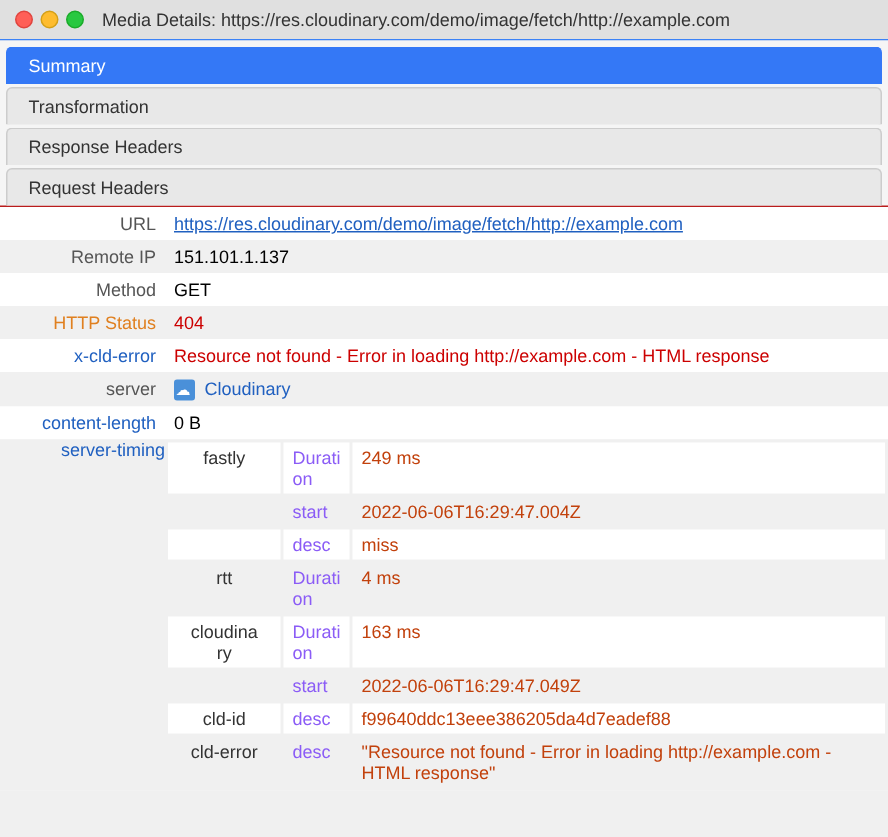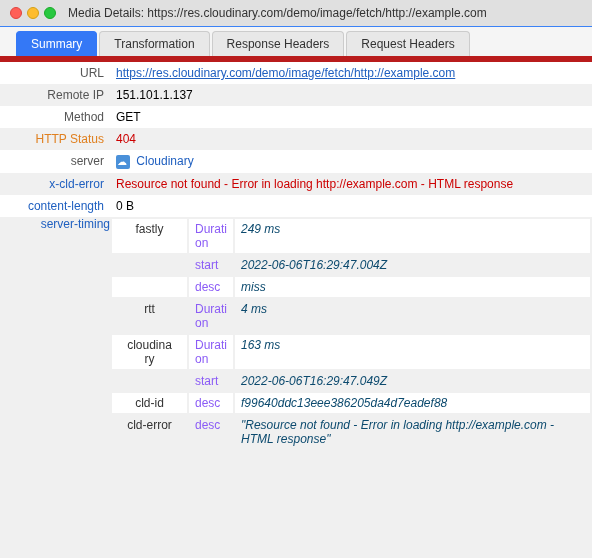--- a/index.html
+++ b/index.html
@@ -34,23 +34,24 @@
     .dot-green { background: #28c840; border: 1px solid #1aab29; }
     .title-text {
       font-size: 12px;
       color: #333;
       font-weight: 500;
     }
 
     .tabs {
       display: flex;
       background: #f5f5f5;
-      border-bottom: 6px solid #b91c1c;
-      padding: 4px 16px 0;
+      border-bottom: 1px solid #b91c1c;
+      padding: 4px 4px 0;
       gap: 2px;
+      flex-direction: column;
     }
     .tab {
       padding: 5px 14px;
       border: 1px solid #ccc;
       border-bottom: none;
       border-radius: 4px 4px 0 0;
       cursor: pointer;
       font-size: 12px;
       background: #e8e8e8;
       color: #333;
@@ -135,22 +136,21 @@
       color: #333;
       text-align: center;
     }
     .st-key {
       width: 37px;
       color: #8b5cf6;
       text-align: left;
       padding-right: 4px !important;
     }
     .st-val {
-      color: #0c4a6e;
-      font-style: italic;
+      color: #c2410c;
     }
     .st-group-bg-a { background: #e8e8e8 !important; }
     .st-group-bg-b { background: #f4f4f4 !important; }
   </style>
 </head>
 <body>
 
 <div class="title-bar">
   <div class="traffic-lights">
     <div class="dot dot-red"></div>
@@ -180,31 +180,31 @@
     </tr>
     <tr>
       <td class="label-cell">Method</td>
       <td>GET</td>
     </tr>
     <tr>
       <td class="label-cell label-orange">HTTP Status</td>
       <td class="value-red">404</td>
     </tr>
     <tr>
+      <td class="label-cell label-blue">x-cld-error</td>
+      <td class="value-red">Resource not found - Error in loading http://example.com - HTML response</td>
+    </tr>
+    <tr>
       <td class="label-cell">server</td>
       <td>
         <span class="server-icon"></span>
         <span class="value-blue-link">Cloudinary</span>
       </td>
     </tr>
     <tr>
-      <td class="label-cell label-blue">x-cld-error</td>
-      <td class="value-red">Resource not found - Error in loading http://example.com - HTML response</td>
-    </tr>
-    <tr>
       <td class="label-cell label-blue">content-length</td>
       <td>0 B</td>
     </tr>
     <tr class="server-timing-row">
       <td class="label-cell label-blue" style="padding:4px 6px; vertical-align:top;">server-timing</td>
       <td style="padding:0;">
         <table class="server-timing-inner">
 
           <tbody>
                 <tr>

